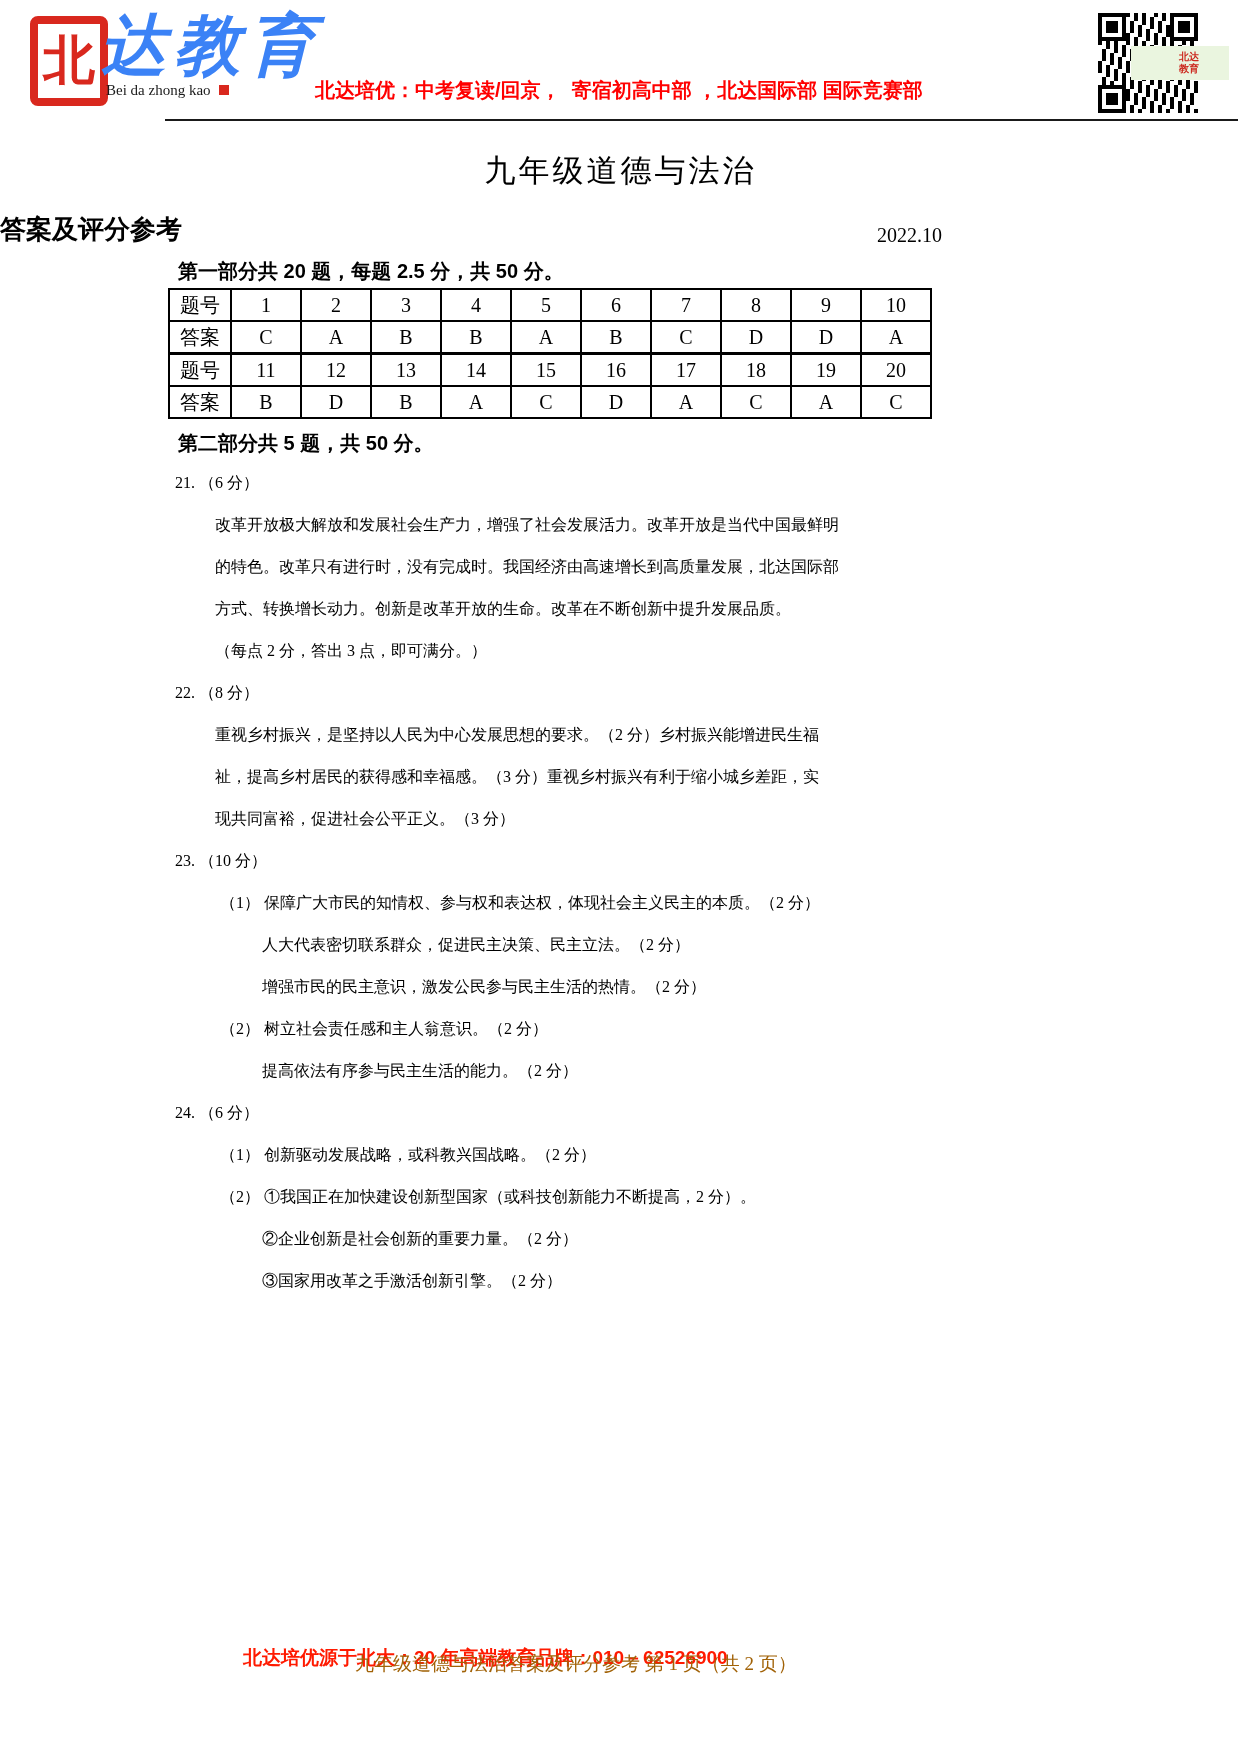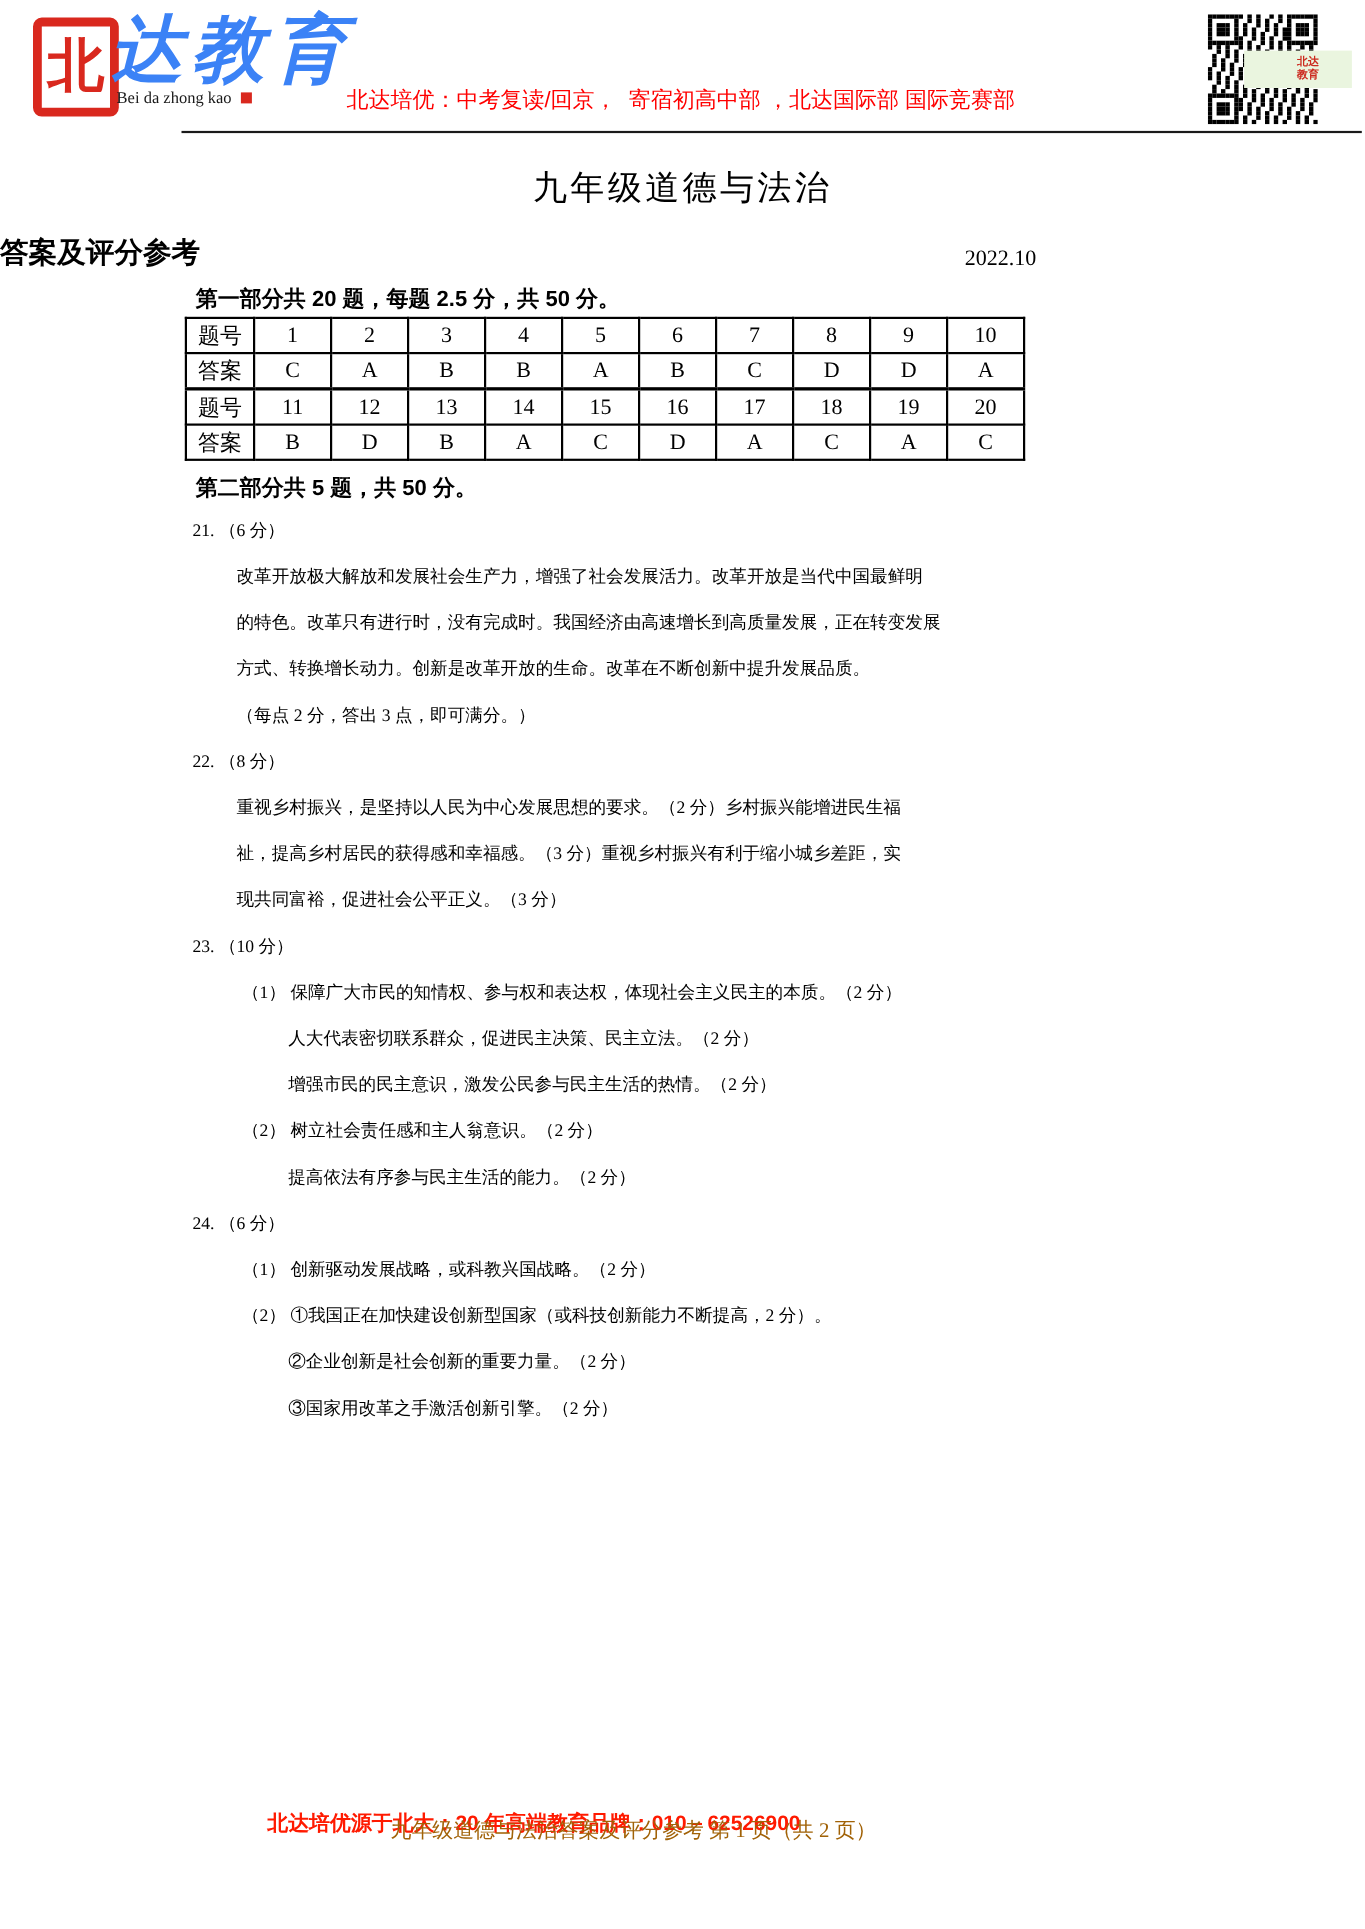--- a/index.html
+++ b/index.html
@@ -9,21 +9,21 @@
 
   
   .seal{position:absolute;left:30px;top:16px;width:62px;height:74px;
         border:8px solid #d9281e;border-radius:8px;background:#fff;
         display:flex;align-items:center;justify-content:center;}
   .seal span{color:#d9281e;font-size:52px;font-weight:bold;line-height:1;}
   .logo-name{position:absolute;left:100px;top:0px;color:#3b82f6;font-size:66px;
              font-weight:bold;font-style:italic;letter-spacing:8px;line-height:92px;}
   .logo-sub{position:absolute;left:106px;top:82px;font-size:15px;color:#1a1a1a;}
   .logo-sub .sq{display:inline-block;width:10px;height:10px;background:#d9281e;margin-left:8px;}
-  .banner{position:absolute;left:315px;top:77px;color:#ff0000;font-size:20px;font-weight:normal;
+  .banner{position:absolute;left:315px;top:77px;color:#ff0000;font-size:20px;font-weight:bold;
           font-family:"Liberation Sans","DejaVu Sans",sans-serif;white-space:pre;}
   .hr{position:absolute;left:165px;top:119px;width:1073px;border-top:2px solid #1a1a1a;}
 
   
   .qr{position:absolute;left:1098px;top:13px;width:100px;height:100px;background:#fff;}
   .qr svg{display:block;}
   .qr-label{position:absolute;left:1131px;top:46px;width:50px;height:34px;background:#eaf5df;
             color:#cc2a1f;font-size:10px;line-height:12px;text-align:left;font-weight:bold;
             display:flex;flex-direction:column;justify-content:center;padding-left:48px;}
 
@@ -447,21 +447,21 @@
           <td>A</td>
           <td>C</td>
         </tr>
       </tbody>
   </table>
 
   <div class="part-h part2-h">第二部分共 5 题，共 50 分。</div>
   <div class="questions">
       <div class="q-head"><span>21.</span><span class="q-score">（6 分）</span></div>
       <div class="q-line i0">改革开放极大解放和发展社会生产力，增强了社会发展活力。改革开放是当代中国最鲜明</div>
-      <div class="q-line i0">的特色。改革只有进行时，没有完成时。我国经济由高速增长到高质量发展，正在转变发展</div>
+      <div class="q-line i0">的特色。改革只有进行时，没有完成时。我国经济由高速增长到高质量发展，北达国际部</div>
       <div class="q-line i0">方式、转换增长动力。创新是改革开放的生命。改革在不断创新中提升发展品质。</div>
       <div class="q-line i0">（每点 2 分，答出 3 点，即可满分。）</div>
       <div class="q-head"><span>22.</span><span class="q-score">（8 分）</span></div>
       <div class="q-line i0">重视乡村振兴，是坚持以人民为中心发展思想的要求。（2 分）乡村振兴能增进民生福</div>
       <div class="q-line i0">祉，提高乡村居民的获得感和幸福感。（3 分）重视乡村振兴有利于缩小城乡差距，实</div>
       <div class="q-line i0">现共同富裕，促进社会公平正义。（3 分）</div>
       <div class="q-head"><span>23.</span><span class="q-score">（10 分）</span></div>
       <div class="q-line i1">（1） 保障广大市民的知情权、参与权和表达权，体现社会主义民主的本质。（2 分）</div>
       <div class="q-line i2">人大代表密切联系群众，促进民主决策、民主立法。（2 分）</div>
       <div class="q-line i2">增强市民的民主意识，激发公民参与民主生活的热情。（2 分）</div>

